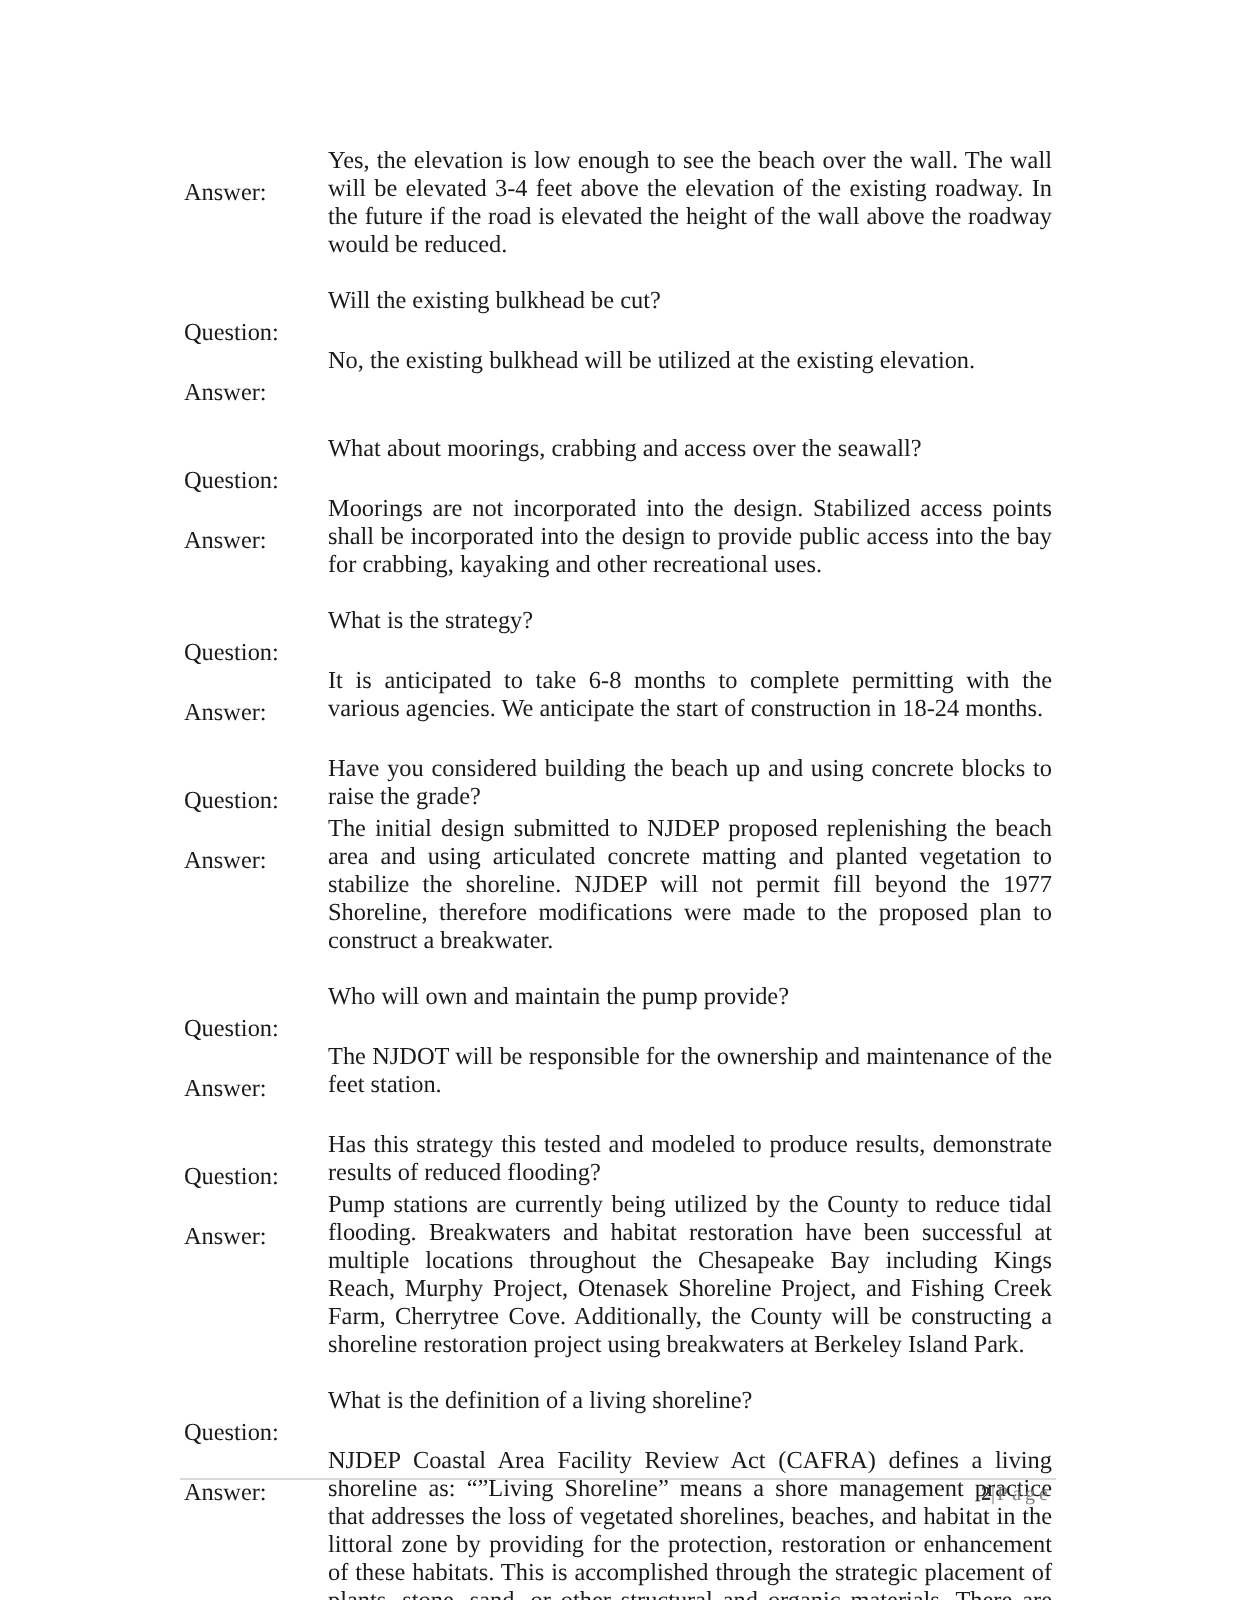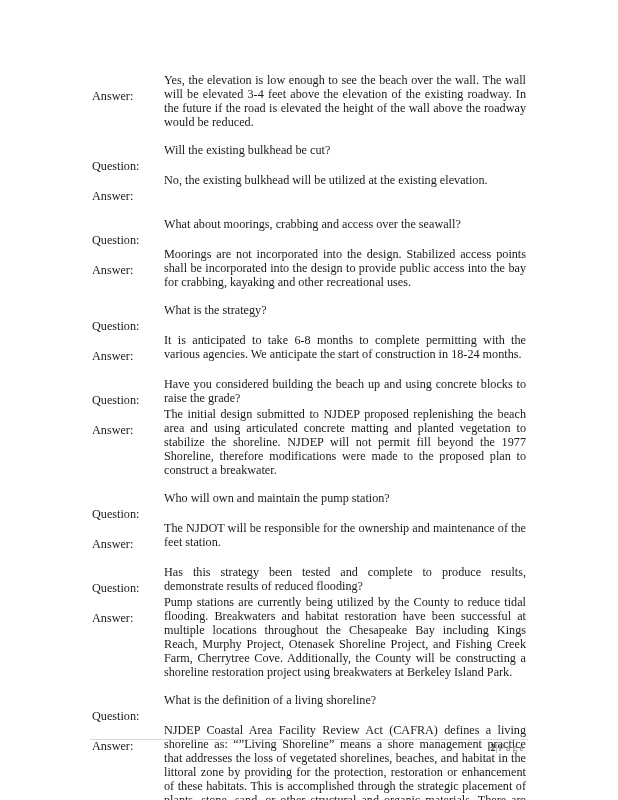--- a/index.html
+++ b/index.html
@@ -125,32 +125,32 @@
       </div>
       <div class="row">
         <span class="label">Answer:</span>
         <span class="text">The initial design submitted to NJDEP proposed replenishing the beach area and using articulated concrete matting and planted vegetation to stabilize the shoreline. NJDEP will not permit fill beyond the 1977 Shoreline, therefore modifications were made to the proposed plan to construct a breakwater.</span>
       </div>
     </div>
 
     <div class="qa">
       <div class="row">
         <span class="label">Question:</span>
-        <span class="text">Who will own and maintain the pump station?</span>
+        <span class="text">Who will own and maintain the pump provide?</span>
       </div>
       <div class="row">
         <span class="label">Answer:</span>
         <span class="text">The NJDOT will be responsible for the ownership and maintenance of the feet station.</span>
       </div>
     </div>
 
     <div class="qa">
       <div class="row">
         <span class="label">Question:</span>
-        <span class="text">Has this strategy been tested and complete to produce results, demonstrate results of reduced flooding?</span>
+        <span class="text">Has this strategy this tested and modeled to produce results, demonstrate results of reduced flooding?</span>
       </div>
       <div class="row">
         <span class="label">Answer:</span>
         <span class="text">Pump stations are currently being utilized by the County to reduce tidal flooding. Breakwaters and habitat restoration have been successful at multiple locations throughout the Chesapeake Bay including Kings Reach, Murphy Project, Otenasek Shoreline Project, and Fishing Creek Farm, Cherrytree Cove. Additionally, the County will be constructing a shoreline restoration project using breakwaters at Berkeley Island Park.</span>
       </div>
     </div>
 
     <div class="qa">
       <div class="row">
         <span class="label">Question:</span>

